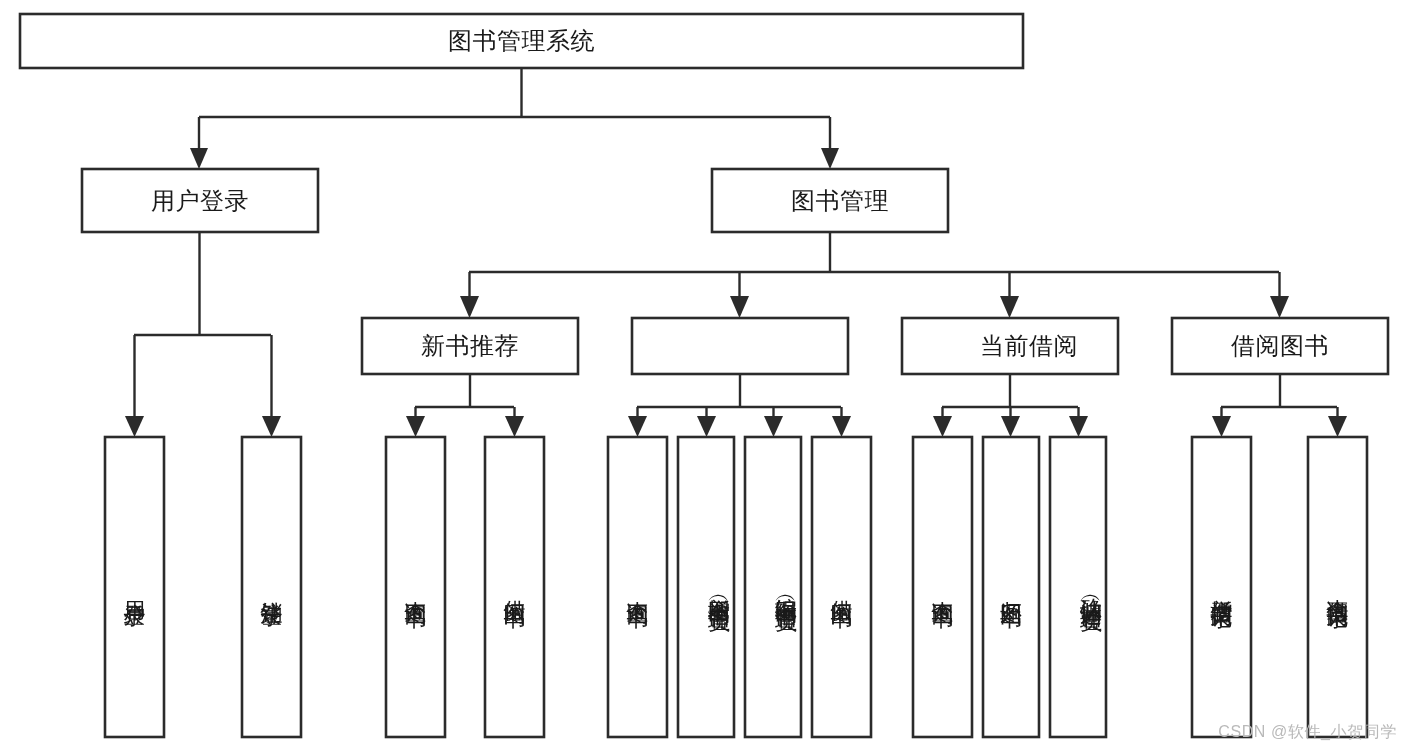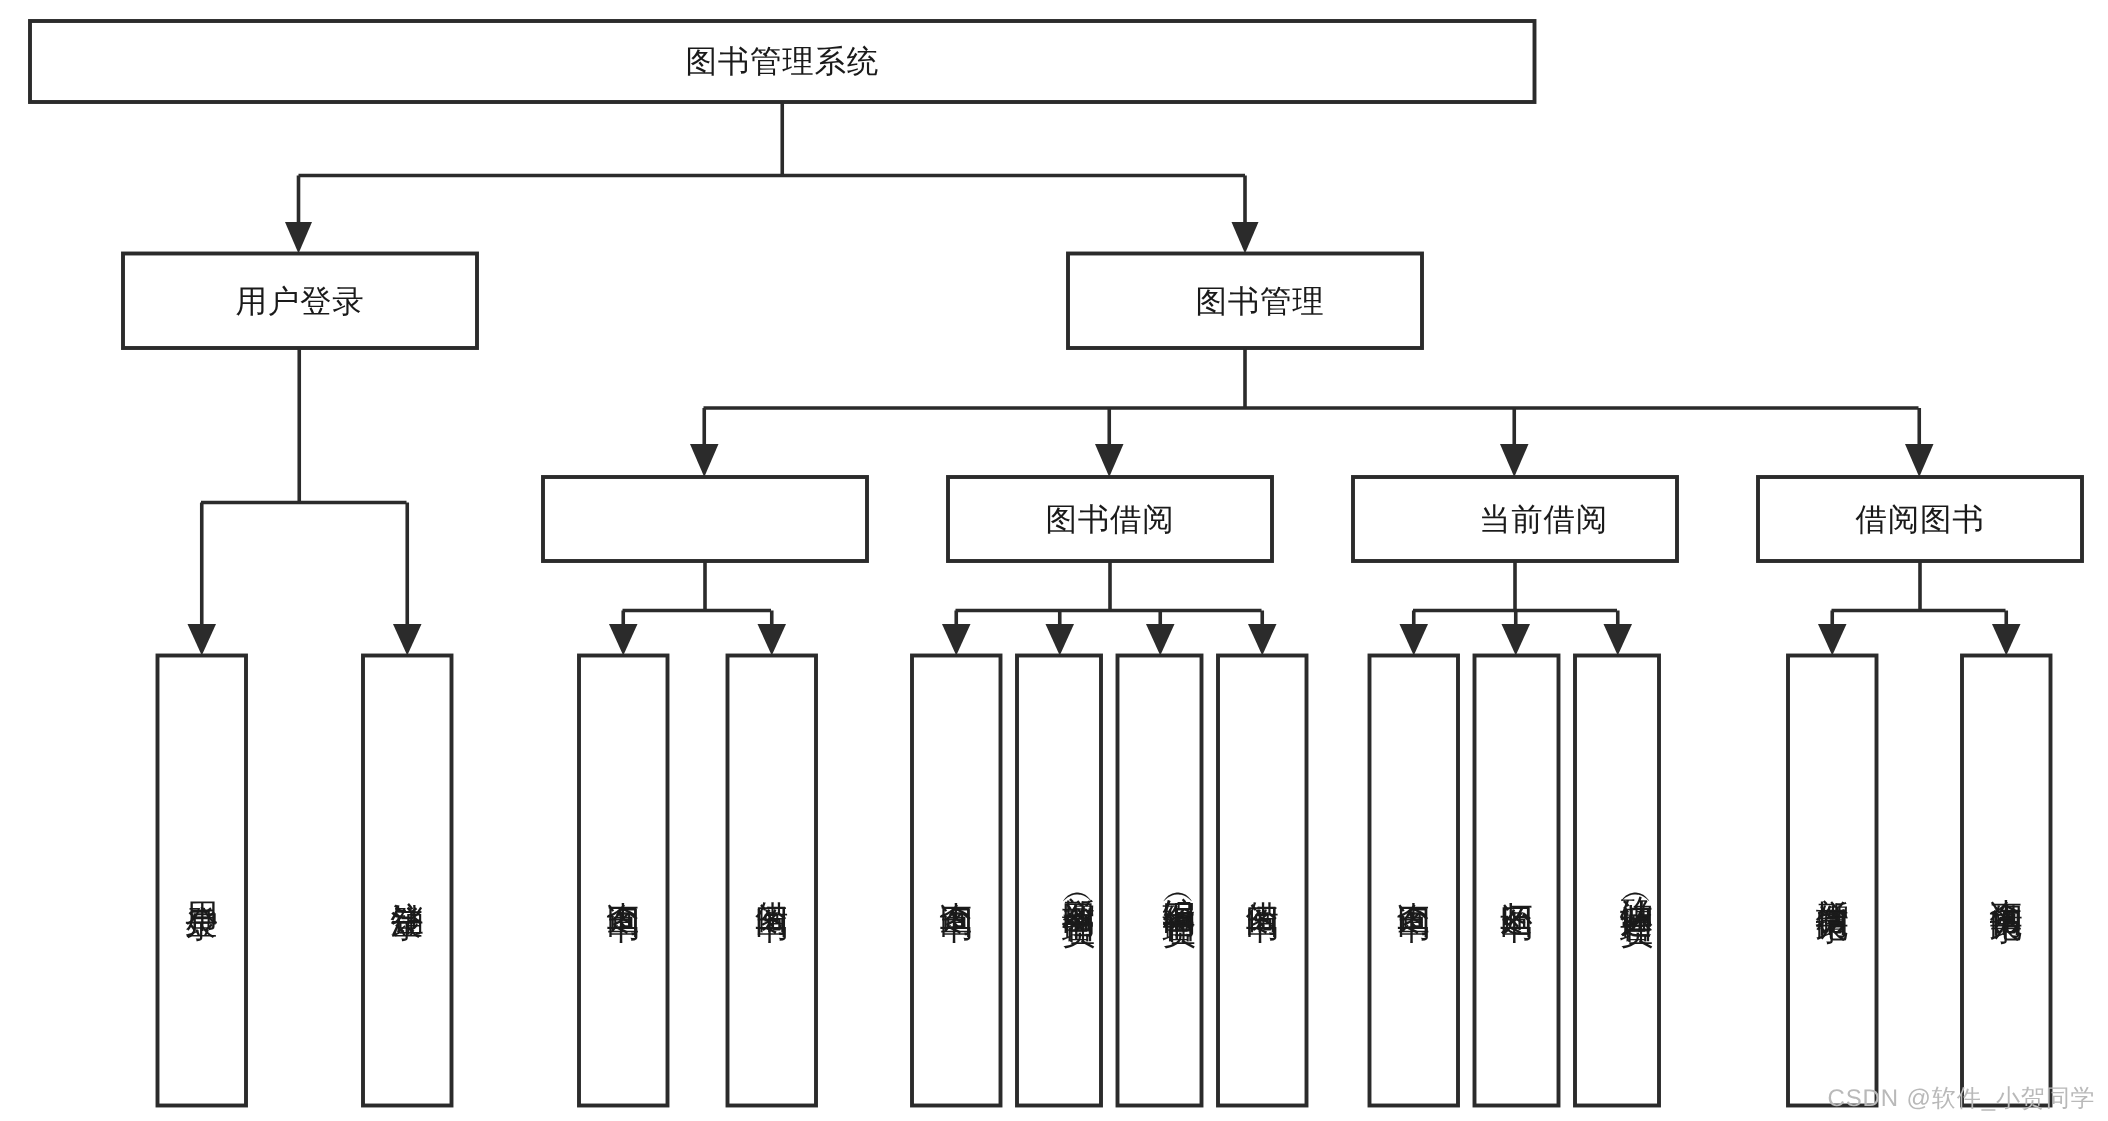--- a/index.html
+++ b/index.html
@@ -40,21 +40,21 @@
   .arrow-head {
     fill: #2b2b2b;
     stroke: none;
   }
   .node-label-h {
     position: absolute;
     display: flex;
     align-items: center;
     justify-content: center;
     font-family: "Liberation Sans", sans-serif;
-    font-size: 21px;
+    font-size: 24px;
     color: #1a1a1a;
     letter-spacing: 0.5px;
     white-space: nowrap;
     pointer-events: none;
   }
   .node-label-v {
     position: absolute;
     display: flex;
     align-items: flex-start;
     justify-content: center;
@@ -179,21 +179,21 @@
     <path class="connector" d="M 1337.5 407 L 1337.5 418"></path>
     <polygon class="arrow-head" points="1212,416 1231,416 1221.5,437"></polygon>
     <polygon class="arrow-head" points="1328,416 1347,416 1337.5,437"></polygon>
   </svg>
 
   <div class="node-label-h" style="left:20px; top:14px; width:1003px; height:54px;">图书管理系统</div>
 
   <div class="node-label-h" style="left:82px; top:169px; width:236px; height:63px;">用户登录</div>
   <div class="node-label-h" style="left:722px; top:169px; width:236px; height:63px;">图书管理</div>
 
-  <div class="node-label-h" style="left:632px; top:318px; width:216px; height:56px;">图书借阅</div>
+  <div class="node-label-h" style="left:362px; top:318px; width:216px; height:56px;">新书推荐</div>
   <div class="node-label-h" style="left:902px; top:318px; width:254px; height:56px;">当前借阅</div>
   <div class="node-label-h" style="left:1172px; top:318px; width:216px; height:56px;">借阅图书</div>
 
   <div class="node-label-v mid" style="left:105px; top:437px; width:59px; height:300px;">用户登录</div>
   <div class="node-label-v mid" style="left:242px; top:437px; width:59px; height:300px;">注销登录</div>
 
   <div class="node-label-v mid" style="left:386px; top:437px; width:59px; height:300px;">查询图书</div>
   <div class="node-label-v mid" style="left:485px; top:437px; width:59px; height:300px;">借阅图书</div>
 
   <div class="node-label-v mid" style="left:608px; top:437px; width:59px; height:300px;">查询图书</div>

